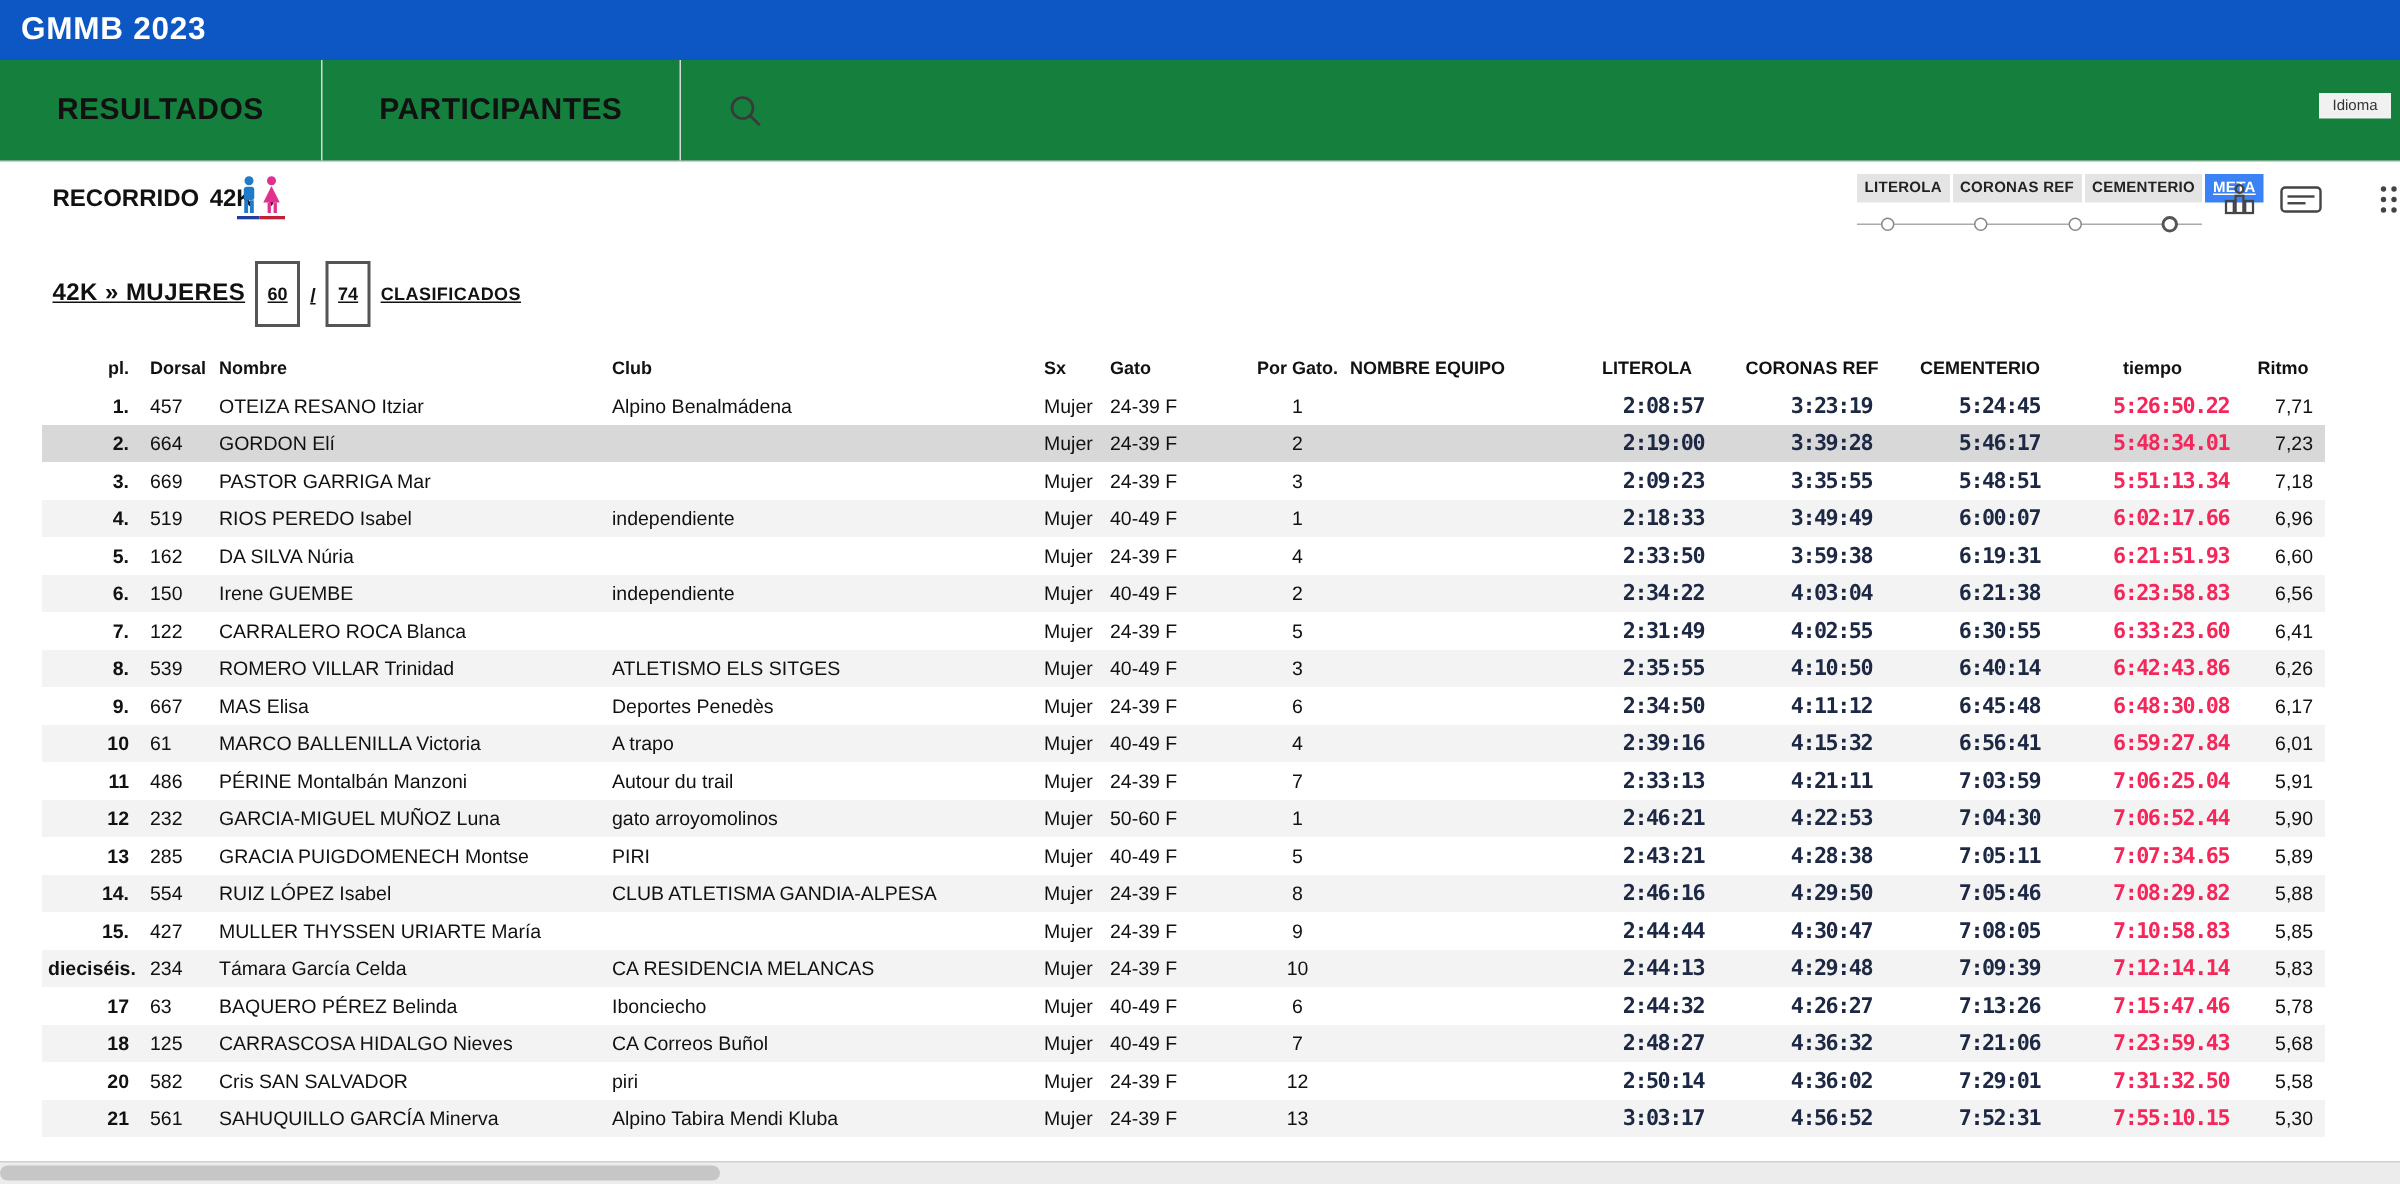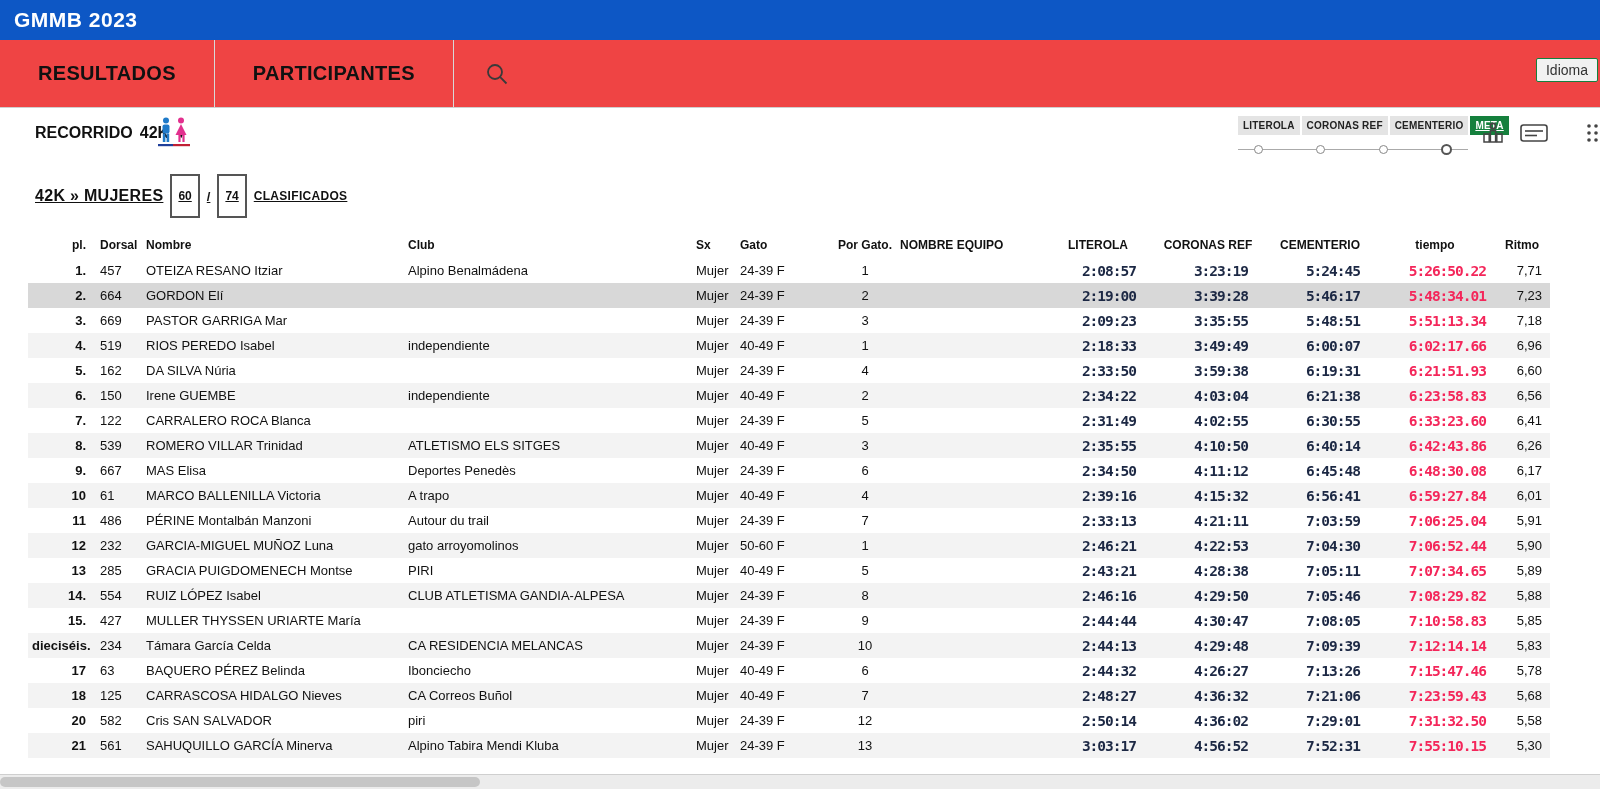--- a/index.html
+++ b/index.html
@@ -4,41 +4,41 @@
 <style>
   * { margin:0; padding:0; box-sizing:border-box; }
   html,body { width:1600px; height:789px; overflow:hidden; background:#fff;
               font-family:"Liberation Sans", sans-serif; color:#111; }
 
   
   .topbar { height:40px; background:#0d57c5; display:flex; align-items:center; padding-left:14px; }
   .brand  { color:#fff; font-weight:bold; font-size:21px; letter-spacing:.5px; }
 
   
-  .tabbar { position:relative; height:68px; background:#ef4444; border-bottom:1px solid #cfcfcf;
+  .tabbar { position:relative; height:68px; background:#15803d; border-bottom:1px solid #cfcfcf;
             display:flex; align-items:stretch; }
   .tab { display:flex; align-items:center; padding:0 38px; font-size:20px; font-weight:bold;
          letter-spacing:.3px; cursor:pointer; white-space:nowrap; }
   .tab-sep { width:1px; background:#d8d8d8; }
   .search-btn { display:flex; align-items:center; padding:0 30px; cursor:pointer; }
-  .idioma { position:absolute; right:2px; top:18px; background:#f1f1f1; border:1px solid #15803d;
-            border-radius:2px; font-size:14px; padding:3px 9px; color:#333; cursor:pointer; }
+  .idioma { position:absolute; right:2px; top:18px; background:#f1f1f1; border:4px solid #15803d;
+            border-radius:2px; font-size:10px; padding:3px 9px; color:#333; cursor:pointer; }
 
   
   .toolbar { position:relative; height:60px; }
   .recorrido { position:absolute; left:35px; top:16px; display:flex; align-items:center; gap:7px;
                font-weight:bold; font-size:16px; cursor:pointer; }
   .caret { font-size:10px; margin-top:2px; }
   .gender-ico { position:absolute; left:158px; top:8px; cursor:pointer; }
 
   .stepper { position:absolute; right:132px; top:8px; width:230px; }
   .cp-labels { display:flex; gap:2px; }
   .cp-label { background:#e4e4e4; color:#222; font-size:10px; font-weight:bold; padding:4px 5px;
               letter-spacing:.2px; cursor:pointer; white-space:nowrap; }
-  .cp-label.active { background:#15803d; color:#fff;text-decoration:underline; }
+  .cp-label.active { background:#3b82f6; color:#fff;text-decoration:underline; }
   .cp-track { position:relative; height:14px; margin-top:7px; display:flex;
               justify-content:space-between; align-items:center; padding:0 16px; }
   .cp-track::before { content:""; position:absolute; left:0; right:0; top:50%; height:1px; background:#aaa; }
   .cp-dot { position:relative; width:9px; height:9px; border-radius:50%; background:#fff;
             border:1.5px solid #888; cursor:pointer; }
   .cp-dot.active { width:11px; height:11px; border:2px solid #555; }
 
   .tb-icon { position:absolute; top:14px; cursor:pointer; }
   .tb-icon.i1 { right:96px; }
   .tb-icon.i2 { right:52px; }

